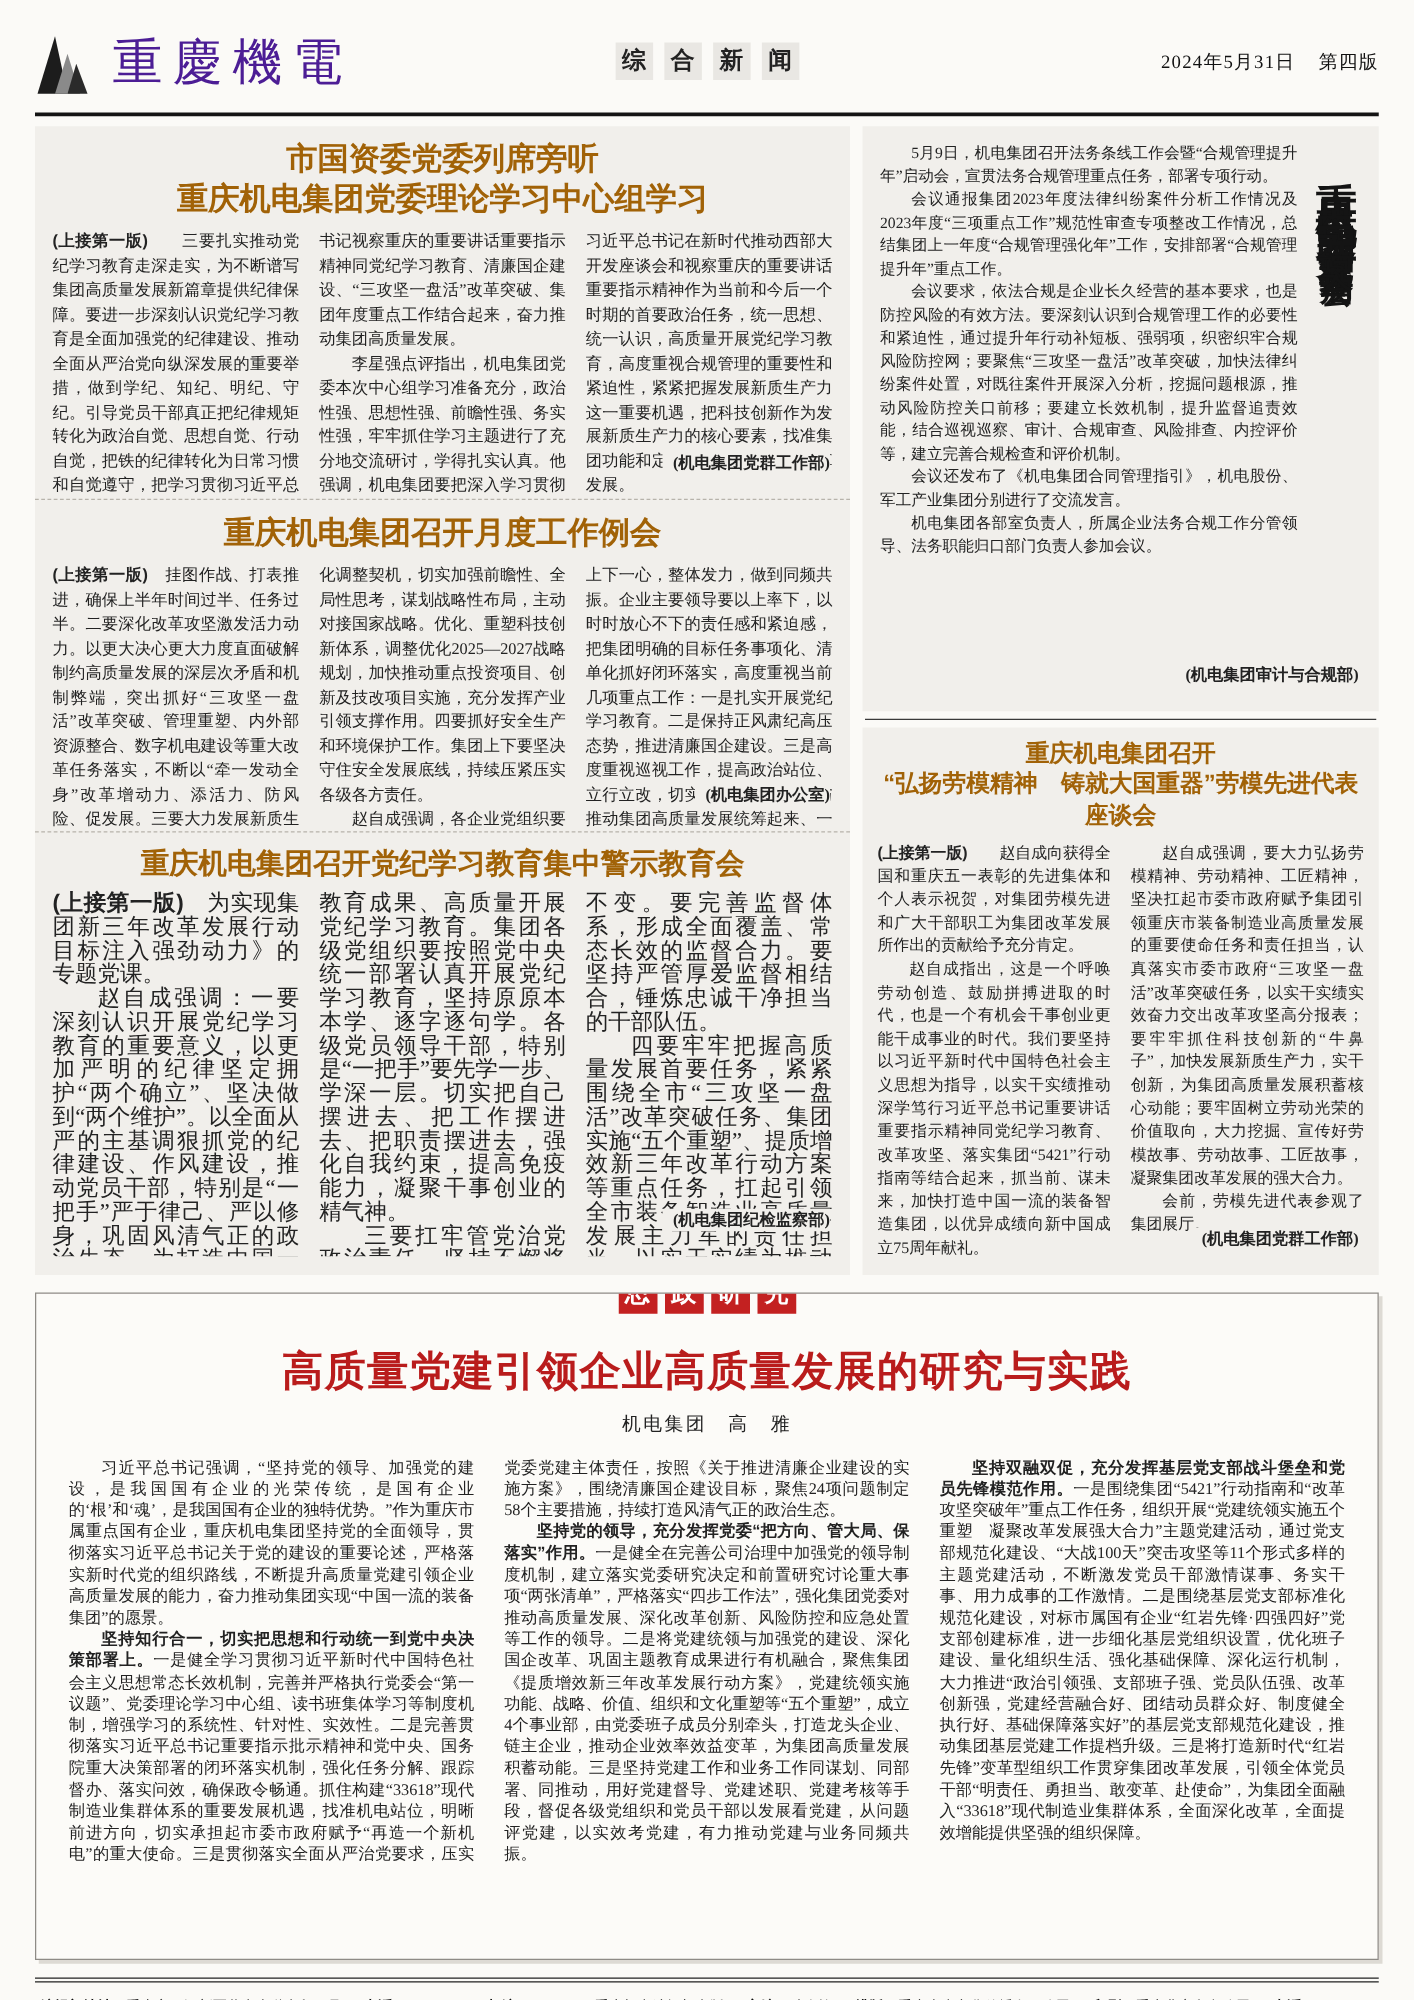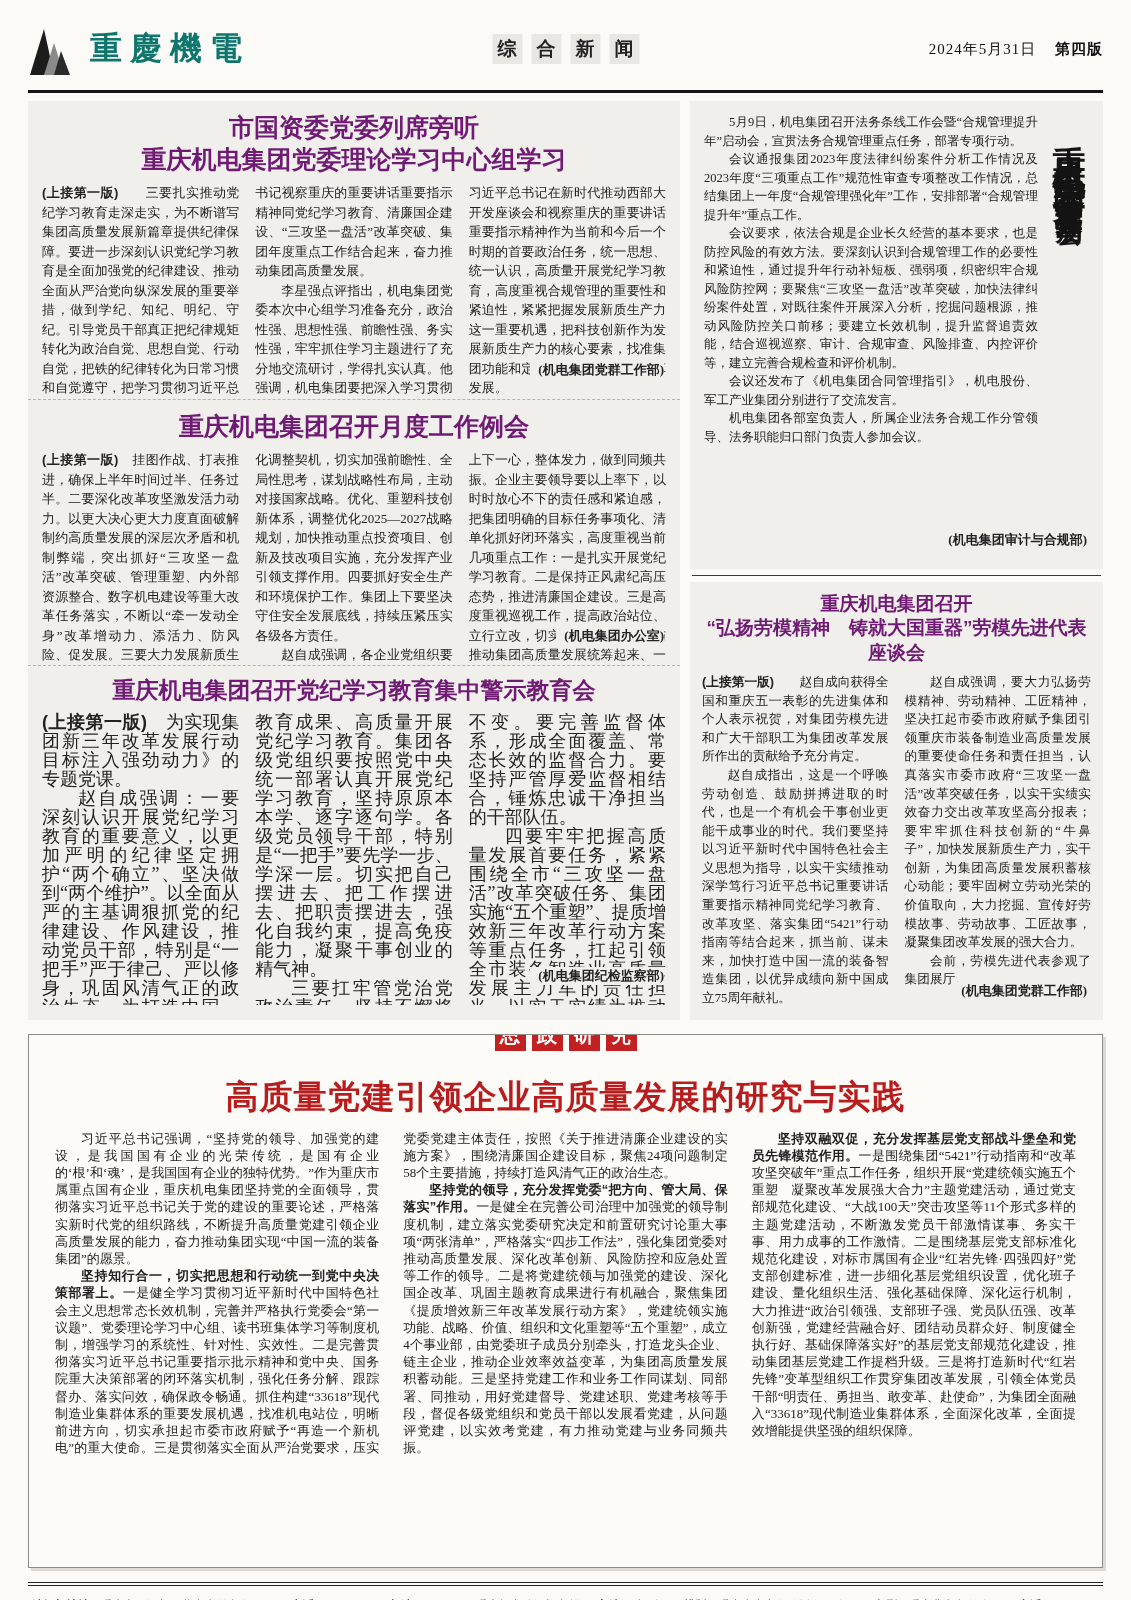--- a/index.html
+++ b/index.html
@@ -10,49 +10,49 @@
     color: #222;
     overflow: hidden;
   }
   .page { width: 1131px; height: 1600px; padding: 10px 28px 0; }
 
   
   .masthead { position: relative; height: 78px; display: flex; align-items: center; }
   .brand { display: flex; align-items: center; gap: 8px; }
   .brand svg { display: block; }
   .brand-text {
-    font-size: 32px; font-weight: bold; letter-spacing: 8px;
-    font-family: "Liberation Serif", serif; color: #0f766e;
+    font-size: 40px; font-weight: normal; letter-spacing: 8px;
+    font-family: "Liberation Serif", serif; color: #4c1d95;
   }
   .section-name {
     position: absolute; left: 50%; top: 50%; transform: translate(-50%,-50%);
     display: flex; gap: 9px;
   }
   .section-name span {
     display: inline-block; width: 30px; height: 30px; line-height: 30px;
     text-align: center; background: #e9e7e3; color: #222;
     font-family: "Liberation Sans", sans-serif; font-size: 19px; font-weight: bold;
   }
   .issue-info { margin-left: auto; font-size: 15px; color: #111; letter-spacing: 1px; }
-  .issue-info b { font-weight: bold; margin-left: 14px; }
+  .issue-info b { font-weight: normal; margin-left: 14px; }
   .masthead-rule { border-top: 3px solid #141414; margin-top: 2px; }
 
   
   .main { display: flex; gap: 10px; margin-top: 8px; }
   .col-left  { width: 652px; background: #f1efeb; }
   .col-right { flex: 1; display: flex; flex-direction: column; }
 
   article { position: relative; overflow: hidden; padding: 10px 14px 12px; }
   .art-1 { height: 298px; }
   .art-2 { height: 266px; border-top: 1px dashed #b7b3ab; }
   .art-3 { height: 340px; border-top: 1px dashed #b7b3ab; }
 
   h2.center-title {
     text-align: center; font-family: "Liberation Sans","DejaVu Sans",sans-serif;
-    font-weight: bold; color: #701a75; line-height: 1.28;
+    font-weight: bold; color: #a16207; line-height: 1.28;
   }
   .art-1 h2 { font-size: 25px; margin-bottom: 8px; }
   .art-2 h2 { font-size: 25px; margin-bottom: 8px; }
   .art-3 h2 { font-size: 23px; margin-bottom: 8px; }
 
   .cols-3 { column-count: 3; column-gap: 16px; text-align: justify; }
   .cols-2 { column-count: 2; column-gap: 16px; text-align: justify; }
   .art-1 .cols-3, .art-2 .cols-3 { font-size: 13px;  line-height: 19.5px; }
   .art-3 .cols-3                 { font-size: 18px; line-height: 19px;  }
   .news p { text-indent: 2em; }
@@ -225,20 +225,21 @@
   </div>
 
   <section class="essay">
     <div class="badge">
       <span>思</span>
       <span>政</span>
       <span>研</span>
       <span>究</span>
     </div>
     <h1 class="essay-title">高质量党建引领企业高质量发展的研究与实践</h1>
+    <div class="essay-author">机电集团　高　雅</div>
     <div class="essay-cols">
       <p><span>习近平总书记强调，“坚持党的领导、加强党的建设，是我国国有企业的光荣传统，是国有企业的‘根’和‘魂’，是我国国有企业的独特优势。”作为重庆市属重点国有企业，重庆机电集团坚持党的全面领导，贯彻落实习近平总书记关于党的建设的重要论述，严格落实新时代党的组织路线，不断提升高质量党建引领企业高质量发展的能力，奋力推动集团实现“中国一流的装备集团”的愿景。</span></p>
       <p><span class="lead">坚持知行合一，切实把思想和行动统一到党中央决策部署上。</span><span>一是健全学习贯彻习近平新时代中国特色社会主义思想常态长效机制，完善并严格执行党委会“第一议题”、党委理论学习中心组、读书班集体学习等制度机制，增强学习的系统性、针对性、实效性。二是完善贯彻落实习近平总书记重要指示批示精神和党中央、国务院重大决策部署的闭环落实机制，强化任务分解、跟踪督办、落实问效，确保政令畅通。抓住构建“33618”现代制造业集群体系的重要发展机遇，找准机电站位，明晰前进方向，切实承担起市委市政府赋予“再造一个新机电”的重大使命。三是贯彻落实全面从严治党要求，压实党委党建主体责任，按照《关于推进清廉企业建设的实施方案》，围绕清廉国企建设目标，聚焦24项问题制定58个主要措施，持续打造风清气正的政治生态。</span></p>
       <p><span class="lead">坚持党的领导，充分发挥党委“把方向、管大局、保落实”作用。</span><span>一是健全在完善公司治理中加强党的领导制度机制，建立落实党委研究决定和前置研究讨论重大事项“两张清单”，严格落实“四步工作法”，强化集团党委对推动高质量发展、深化改革创新、风险防控和应急处置等工作的领导。二是将党建统领与加强党的建设、深化国企改革、巩固主题教育成果进行有机融合，聚焦集团《提质增效新三年改革发展行动方案》，党建统领实施功能、战略、价值、组织和文化重塑等“五个重塑”，成立4个事业部，由党委班子成员分别牵头，打造龙头企业、链主企业，推动企业效率效益变革，为集团高质量发展积蓄动能。三是坚持党建工作和业务工作同谋划、同部署、同推动，用好党建督导、党建述职、党建考核等手段，督促各级党组织和党员干部以发展看党建，从问题评党建，以实效考党建，有力推动党建与业务同频共振。</span></p>
       <p><span class="lead">坚持双融双促，充分发挥基层党支部战斗堡垒和党员先锋模范作用。</span><span>一是围绕集团“5421”行动指南和“改革攻坚突破年”重点工作任务，组织开展“党建统领实施五个重塑　凝聚改革发展强大合力”主题党建活动，通过党支部规范化建设、“大战100天”突击攻坚等11个形式多样的主题党建活动，不断激发党员干部激情谋事、务实干事、用力成事的工作激情。二是围绕基层党支部标准化规范化建设，对标市属国有企业“红岩先锋·四强四好”党支部创建标准，进一步细化基层党组织设置，优化班子建设、量化组织生活、强化基础保障、深化运行机制，大力推进“政治引领强、支部班子强、党员队伍强、改革创新强，党建经营融合好、团结动员群众好、制度健全执行好、基础保障落实好”的基层党支部规范化建设，推动集团基层党建工作提档升级。三是将打造新时代“红岩先锋”变革型组织工作贯穿集团改革发展，引领全体党员干部“明责任、勇担当、敢变革、赴使命”，为集团全面融入“33618”现代制造业集群体系，全面深化改革，全面提效增能提供坚强的组织保障。</span></p>
     </div>
   </section>
 
   <footer class="footer">
     <div class="footer-rule"></div>

